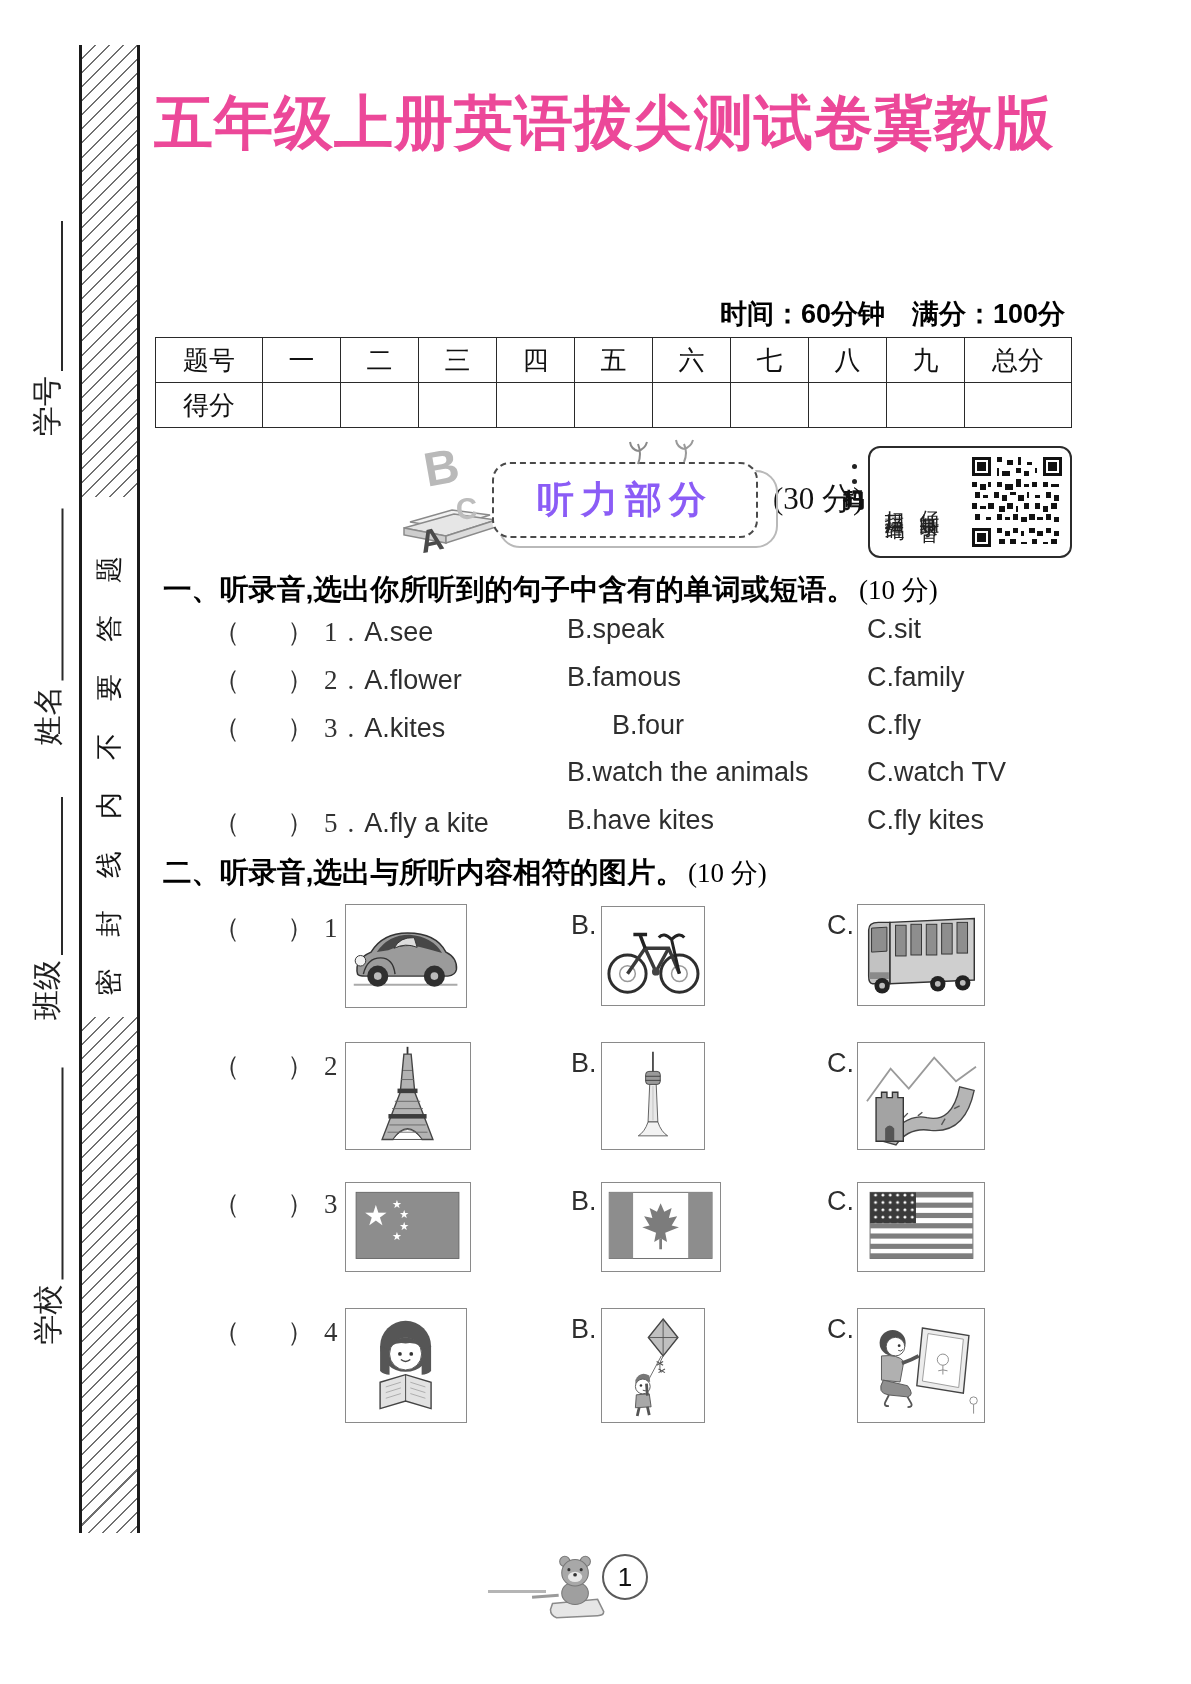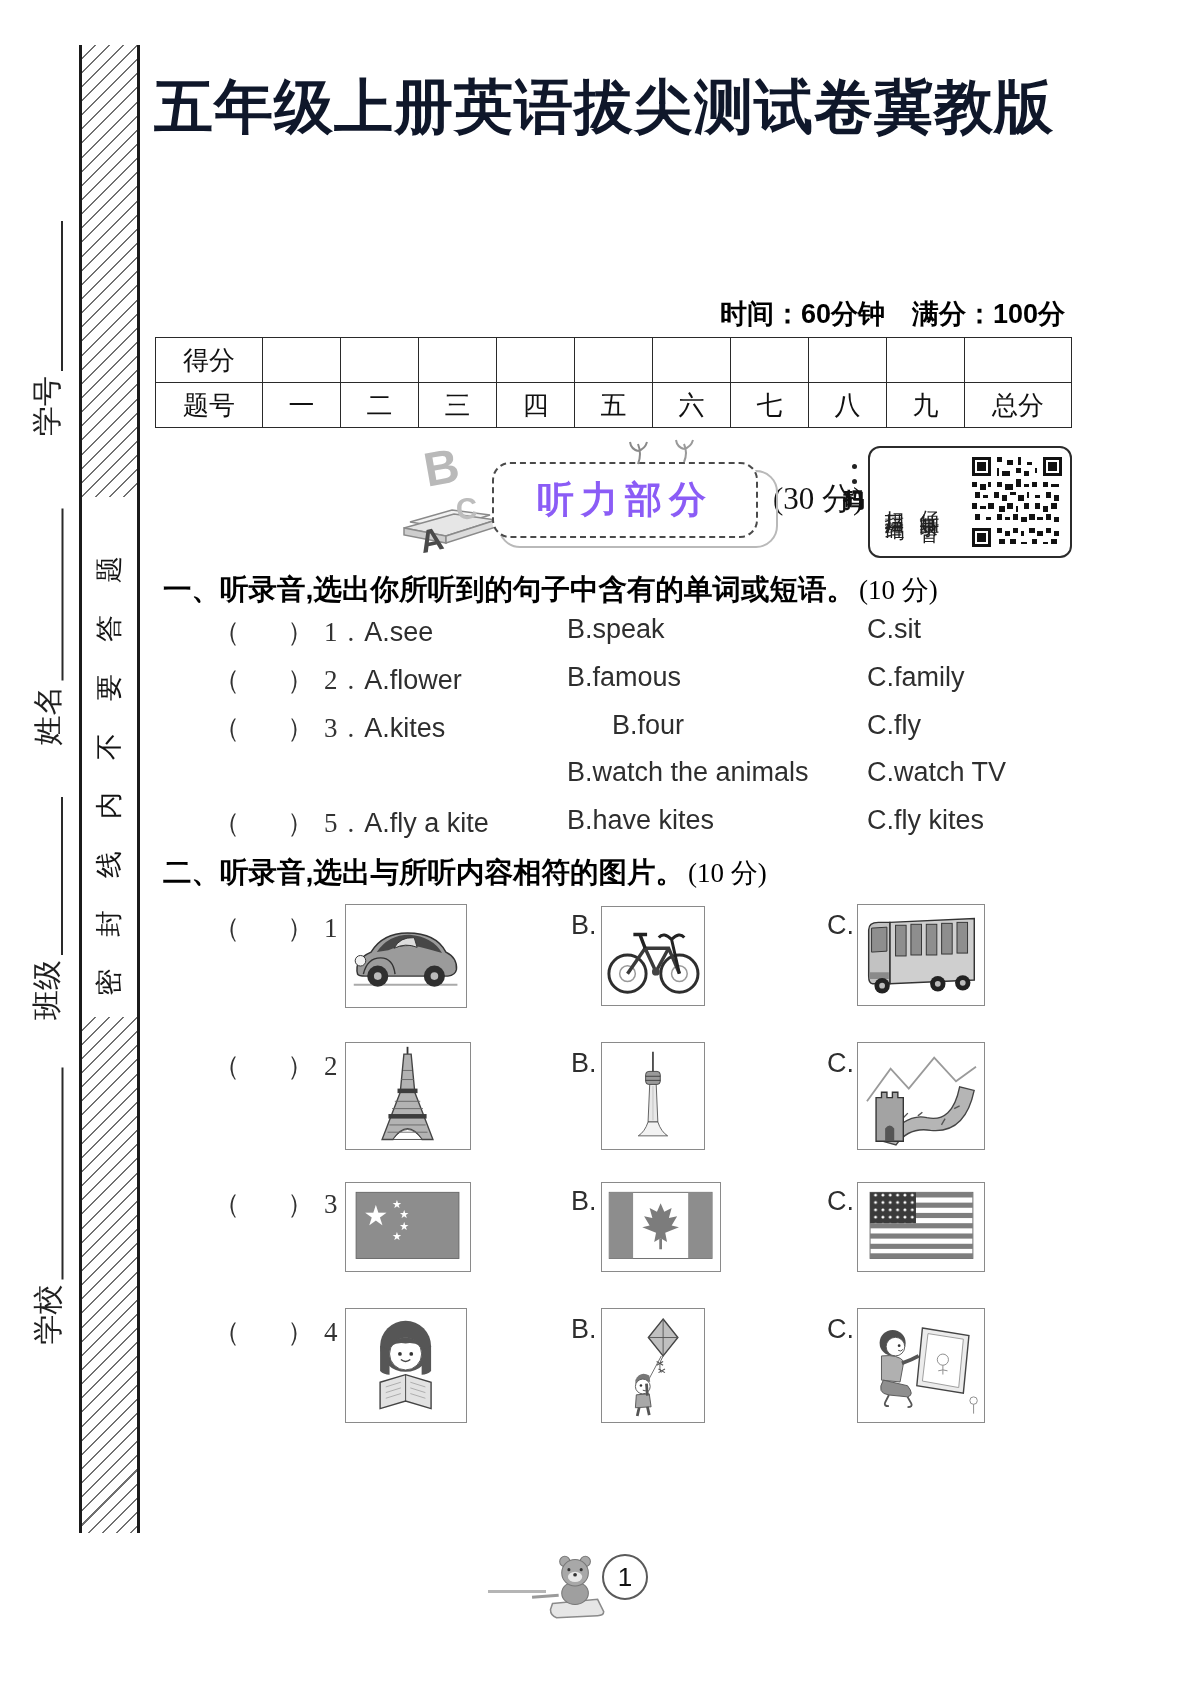--- a/index.html
+++ b/index.html
@@ -17,22 +17,22 @@
   .hatch-bot{flex:1;}
   .seal-text{position:absolute;left:-151px;top:731px;width:520px;height:58px;
     transform:rotate(-90deg);display:flex;align-items:center;justify-content:center;
     font-size:27px;letter-spacing:32px;color:#141414;white-space:nowrap;font-weight:500;}
   .margin-field{position:absolute;height:36px;transform:rotate(-90deg);display:flex;
     align-items:flex-end;font-size:30px;color:#1f1f1f;white-space:nowrap;}
   .margin-field .blank{display:inline-block;height:6px;border-bottom:2.5px solid #2a2a2a;
     margin-bottom:5px;margin-left:5px;}
 
   
-  .title{position:absolute;left:140px;top:68px;width:928px;text-align:center;
-    font-size:59px;font-weight:900;letter-spacing:1px;color:#0f172a;}
+  .title{position:absolute;left:140px;top:84px;width:928px;text-align:center;
+    font-size:59px;font-weight:900;letter-spacing:1px;color:#ec4899;}
   .subtitle{position:absolute;left:140px;top:192px;width:928px;text-align:center;
     font-size:43px;font-weight:900;color:#000;}
   .exam-info{position:absolute;left:155px;top:296px;width:910px;text-align:right;
     font-size:27px;font-weight:600;color:#000;}
 
   
   .score-table{position:absolute;left:155px;top:337px;border-collapse:collapse;background:#fff;}
   .score-table td{border:1.5px solid #2a2a2a;text-align:center;font-size:26px;
     height:44px;padding:0;color:#111;}
   .score-table .w1{width:106px;} .score-table .w2{width:77px;}
@@ -114,44 +114,44 @@
     <span>学校</span>
     <span class="blank" style="width:212px;"></span>
   </div>
 
   <div class="title">五年级上册英语拔尖测试卷冀教版</div>
   <div class="exam-info">时间：60分钟　满分：100分</div>
 
   <table class="score-table">
     <tbody>
         <tr>
-      <td class="w1">得分</td>
-      <td class="w2"></td>
-      <td class="w2"></td>
-      <td class="w2"></td>
-      <td class="w2"></td>
-      <td class="w2"></td>
-      <td class="w2"></td>
-      <td class="w2"></td>
-      <td class="w2"></td>
-      <td class="w2"></td>
-      <td class="w1"></td>
-    </tr>
-    <tr>
       <td class="w1">题号</td>
       <td class="w2">一</td>
       <td class="w2">二</td>
       <td class="w2">三</td>
       <td class="w2">四</td>
       <td class="w2">五</td>
       <td class="w2">六</td>
       <td class="w2">七</td>
       <td class="w2">八</td>
       <td class="w2">九</td>
       <td class="w1">总分</td>
+    </tr>
+    <tr>
+      <td class="w1">得分</td>
+      <td class="w2"></td>
+      <td class="w2"></td>
+      <td class="w2"></td>
+      <td class="w2"></td>
+      <td class="w2"></td>
+      <td class="w2"></td>
+      <td class="w2"></td>
+      <td class="w2"></td>
+      <td class="w2"></td>
+      <td class="w1"></td>
     </tr>
   </tbody>
     </table>
 
   <div class="deco-b">B</div>
   <div class="deco-c">C</div>
   <div class="deco-a">A</div>
   <div class="deco-books">
     <svg width="108" height="54" viewBox="0 0 108 54">
       <path d="M14 28 L56 16 L94 21 L52 34 Z" fill="#f2f2f2" stroke="#8a8a8a" stroke-width="1.5"></path>

